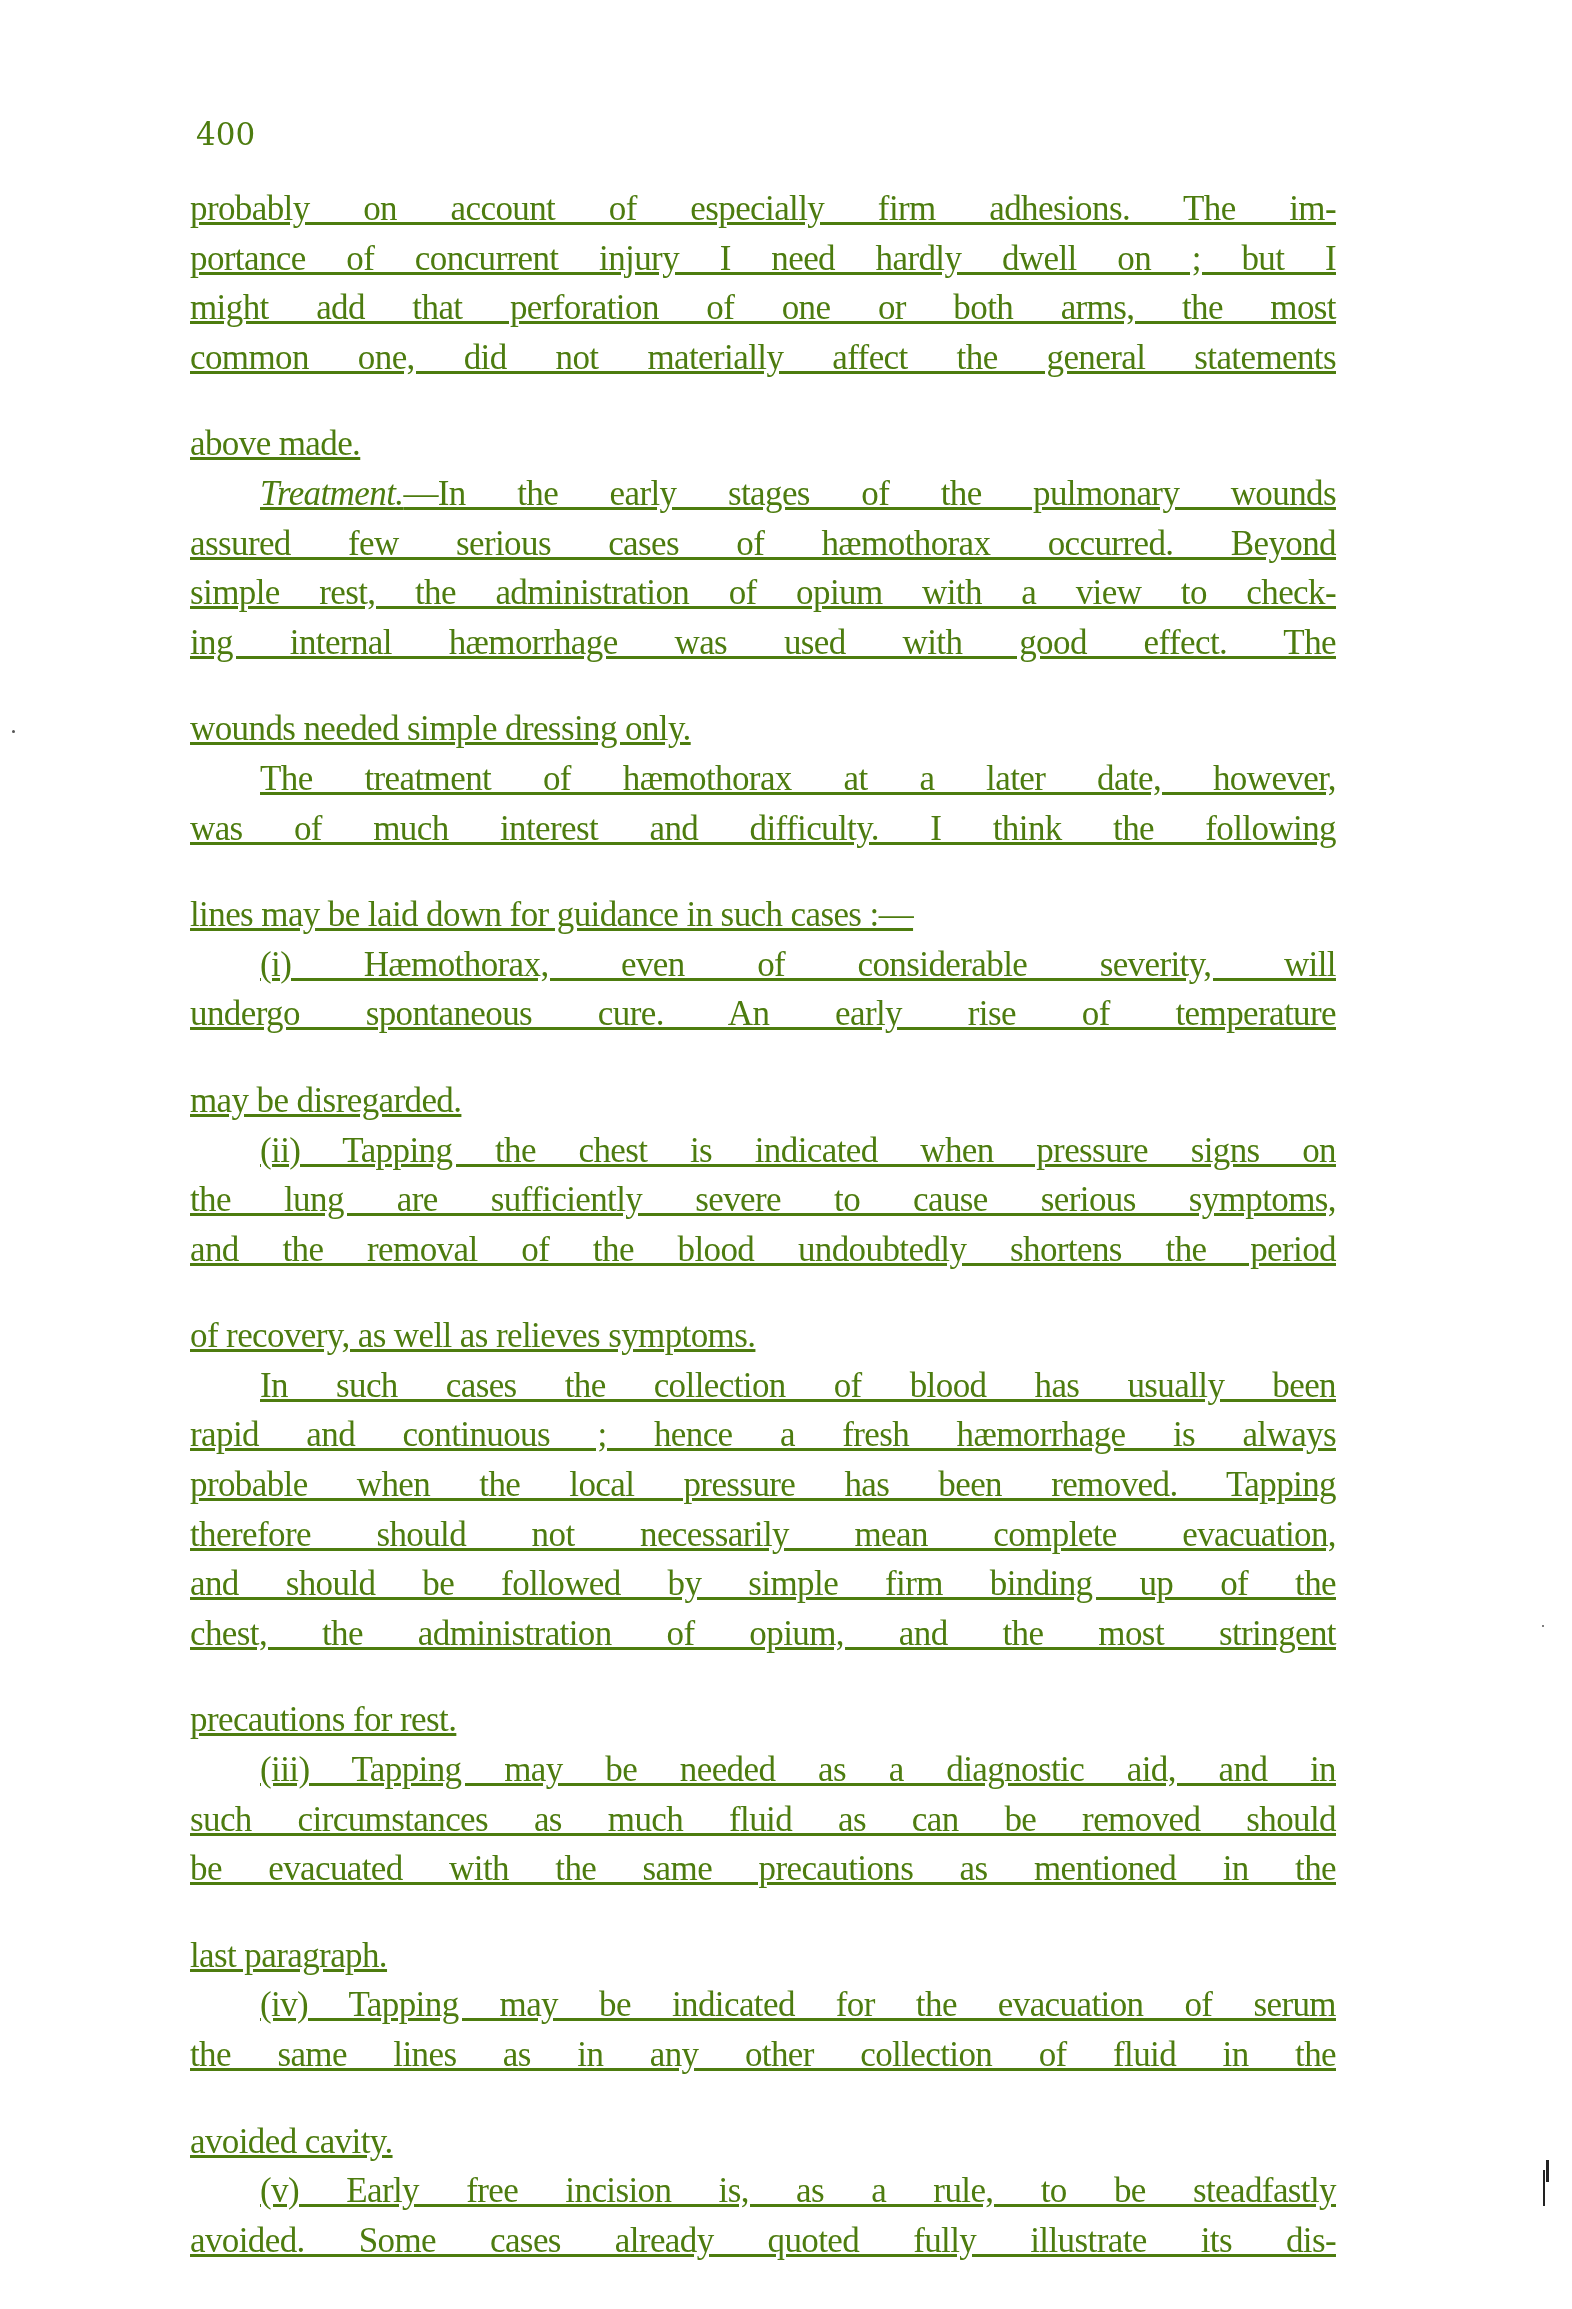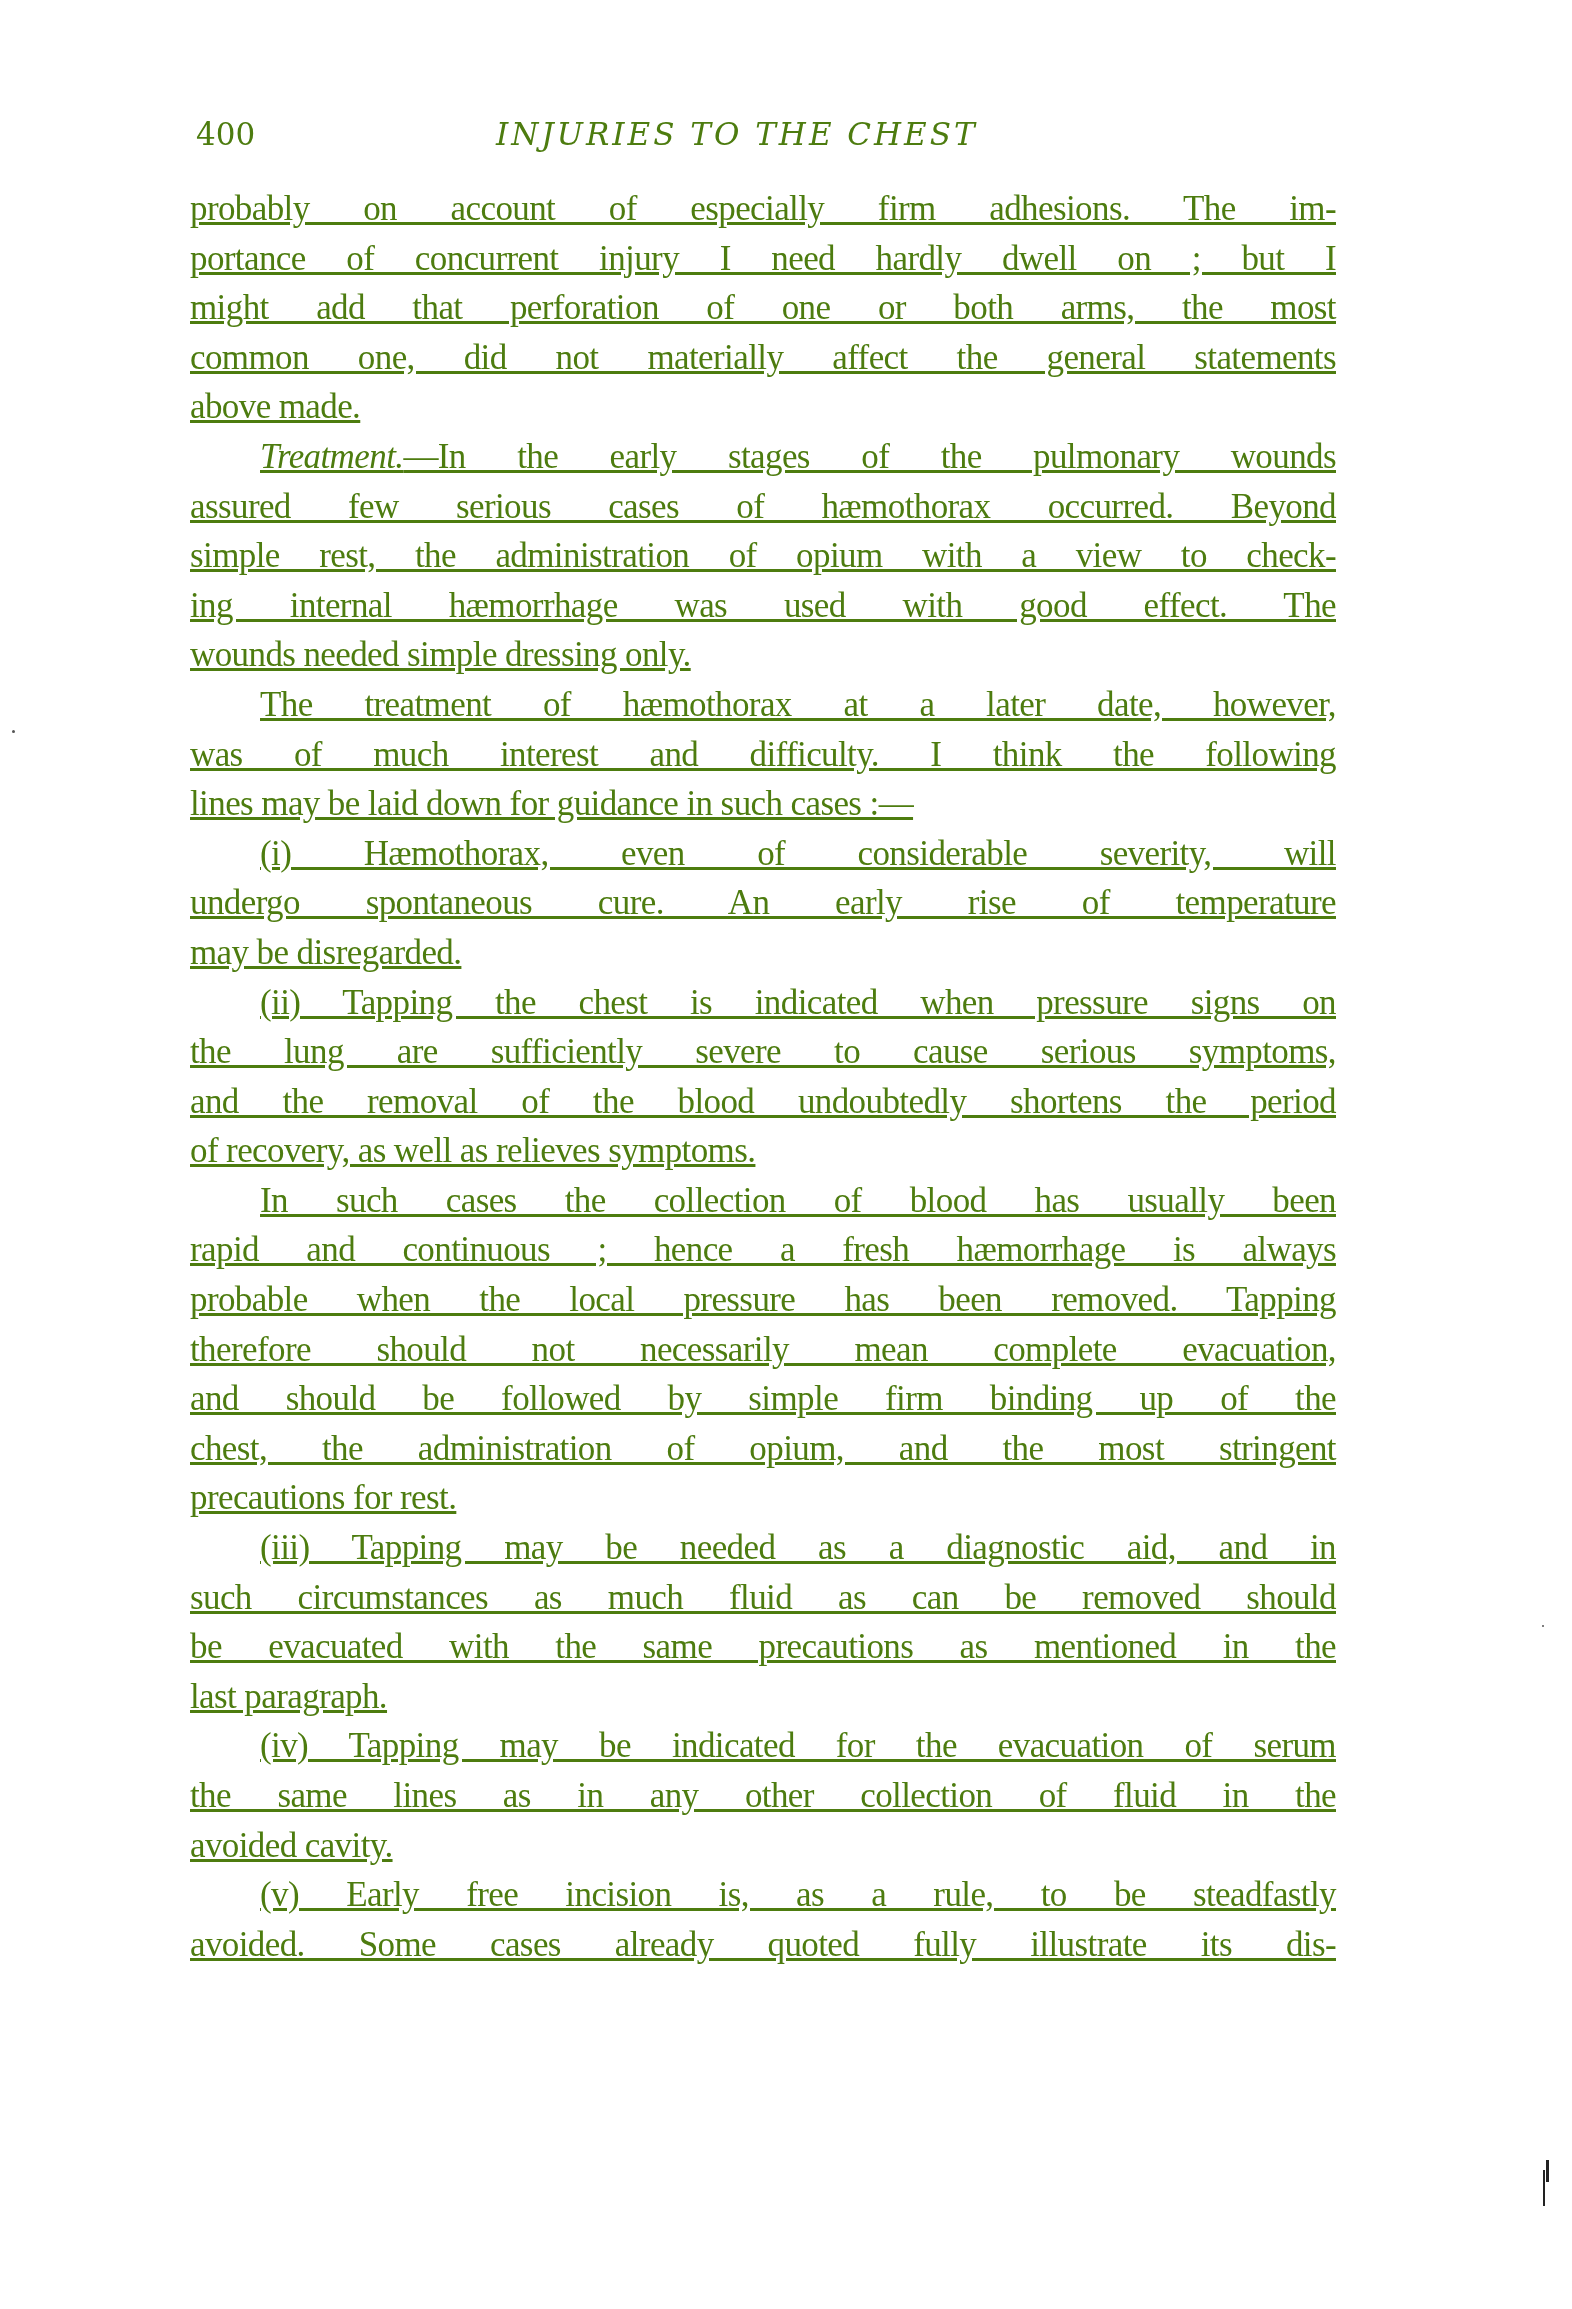--- a/index.html
+++ b/index.html
@@ -17,33 +17,32 @@
   .running-title {
     position: absolute; left: 300px; top: 0; font-style: italic; letter-spacing: 3px;
   }
   .body-text {
     position: absolute; top: 184px; left: 190px; width: 1146px;
     font-size: 35px; line-height: 49.6px; letter-spacing: -0.6px;
     font-family: "Liberation Serif", "DejaVu Serif", serif;
     text-decoration: underline;
   }
   .line { white-space: nowrap; text-align: justify; text-align-last: justify; height: 49.6px; }
-  .line.last { text-align-last: left; }
+  .line.last { text-align-last: left; margin-top: 37px; }
   .line.indent { padding-left: 70px; }
   .ital { font-style: italic; }
   .speck { position: absolute; background: #555; border-radius: 50%; }
   .edge-mark { position: absolute; background: #222; }
 </style>
 </head>
 <body>
 
 <div class="page">
   <div class="running-head">
     <span class="page-number">400</span>
-    <span class="running-title">INJURIES TO THE CHEST</span>
   </div>
 
   <div class="body-text" id="body-text">
       <div>
         <div class="line"><span>probably on account of especially firm adhesions.  The im-</span></div>
         <div class="line"><span>portance of concurrent injury I need hardly dwell on ; but I</span></div>
         <div class="line"><span>might add that perforation of one or both arms, the most</span></div>
         <div class="line"><span>common one, did not materially affect the general statements</span></div>
         <div class="line last"><span>above made.</span></div>
       </div>

